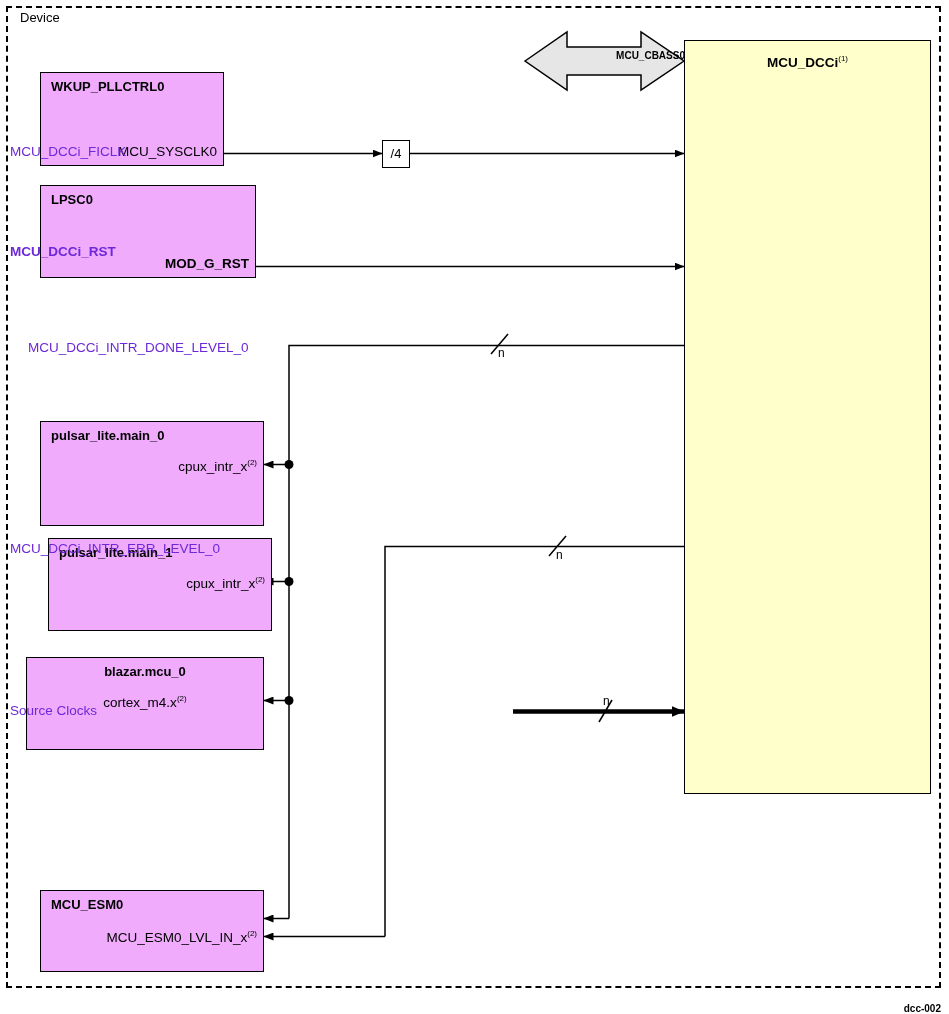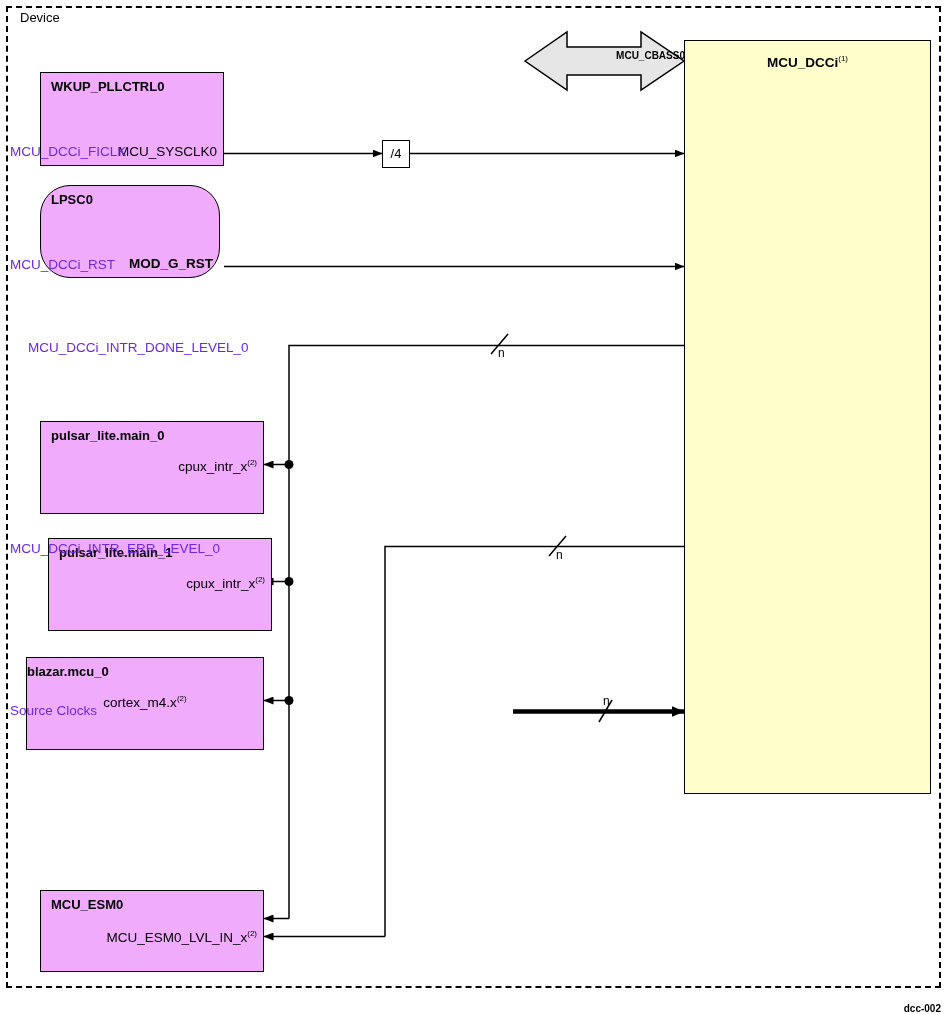--- a/index.html
+++ b/index.html
@@ -51,20 +51,21 @@
     position: absolute;
     left: 10px;
     top: 6px;
     font-size: 13px;
     font-weight: bold;
     white-space: nowrap;
   }
   .gblock .title.center {
     left: 0;
     right: 0;
+    text-align: center;
   }
   .gblock .port {
     position: absolute;
     right: 6px;
     font-size: 13.5px;
     white-space: nowrap;
   }
   .yblock {
     position: absolute;
     left: 684px;
@@ -190,26 +191,26 @@
 
   <div class="slashlabel" style="left:498px; top:346px;">n</div>
   <div class="slashlabel" style="left:556px; top:548px;">n</div>
   <div class="slashlabel" style="left:603px; top:694px;">n</div>
 
   <div class="gblock" style="left:40px; top:72px; width:184px; height:94px;">
     <div class="title">WKUP_PLLCTRL0</div>
     <div class="port" style="bottom:6px;margin-left:36px;">MCU_SYSCLK0</div>
   </div>
 
-  <div class="gblock" style="left:40px; top:185px; width:180px; height:93px;border-radius:30px;">
+  <div class="gblock" style="left:40px; top:185px; width:216px; height:93px;">
     <div class="title">LPSC0</div>
     <div class="port" style="bottom:6px;font-weight:bold;">MOD_G_RST</div>
   </div>
 
-  <div class="gblock" style="left:40px; top:421px; width:224px; height:93px;">
+  <div class="gblock" style="left:40px; top:421px; width:224px; height:105px;">
     <div class="title">pulsar_lite.main_0</div>
     <div class="port" style="top:36px;"><span>cpux_intr_x</span><sup>(2)</sup></div>
   </div>
 
   <div class="gblock" style="left:40px; top:538px; width:224px; height:93px;margin-left:8px;">
     <div class="title">pulsar_lite.main_1</div>
     <div class="port" style="top:36px;"><span>cpux_intr_x</span><sup>(2)</sup></div>
   </div>
 
   <div class="gblock" style="left:26px; top:657px; width:238px; height:93px;">
@@ -219,20 +220,20 @@
 
   <div class="gblock" style="left:40px; top:890px; width:224px; height:82px;">
     <div class="title">MCU_ESM0</div>
     <div class="port" style="top:38px;"><span>MCU_ESM0_LVL_IN_x</span><sup>(2)</sup></div>
   </div>
 
   <div class="yblock">
     <div class="ytitle"><span>MCU_DCCi</span><sup>(1)</sup></div>
   </div>
   <div class="yport" style="top:144px;">MCU_DCCi_FICLK</div>
-  <div class="yport" style="top:257px;">MCU_DCCi_RST</div>
+  <div class="yport" style="top:244px;font-weight:bold;">MCU_DCCi_RST</div>
   <div class="yport" style="top:340px;margin-left:18px;">MCU_DCCi_INTR_DONE_LEVEL_0</div>
   <div class="yport" style="top:541px;">MCU_DCCi_INTR_ERR_LEVEL_0</div>
   <div class="yport" style="top:703px;">Source Clocks</div>
 
   <div class="figid">dcc-002</div>
 
 </div>
 
 </body></html>

